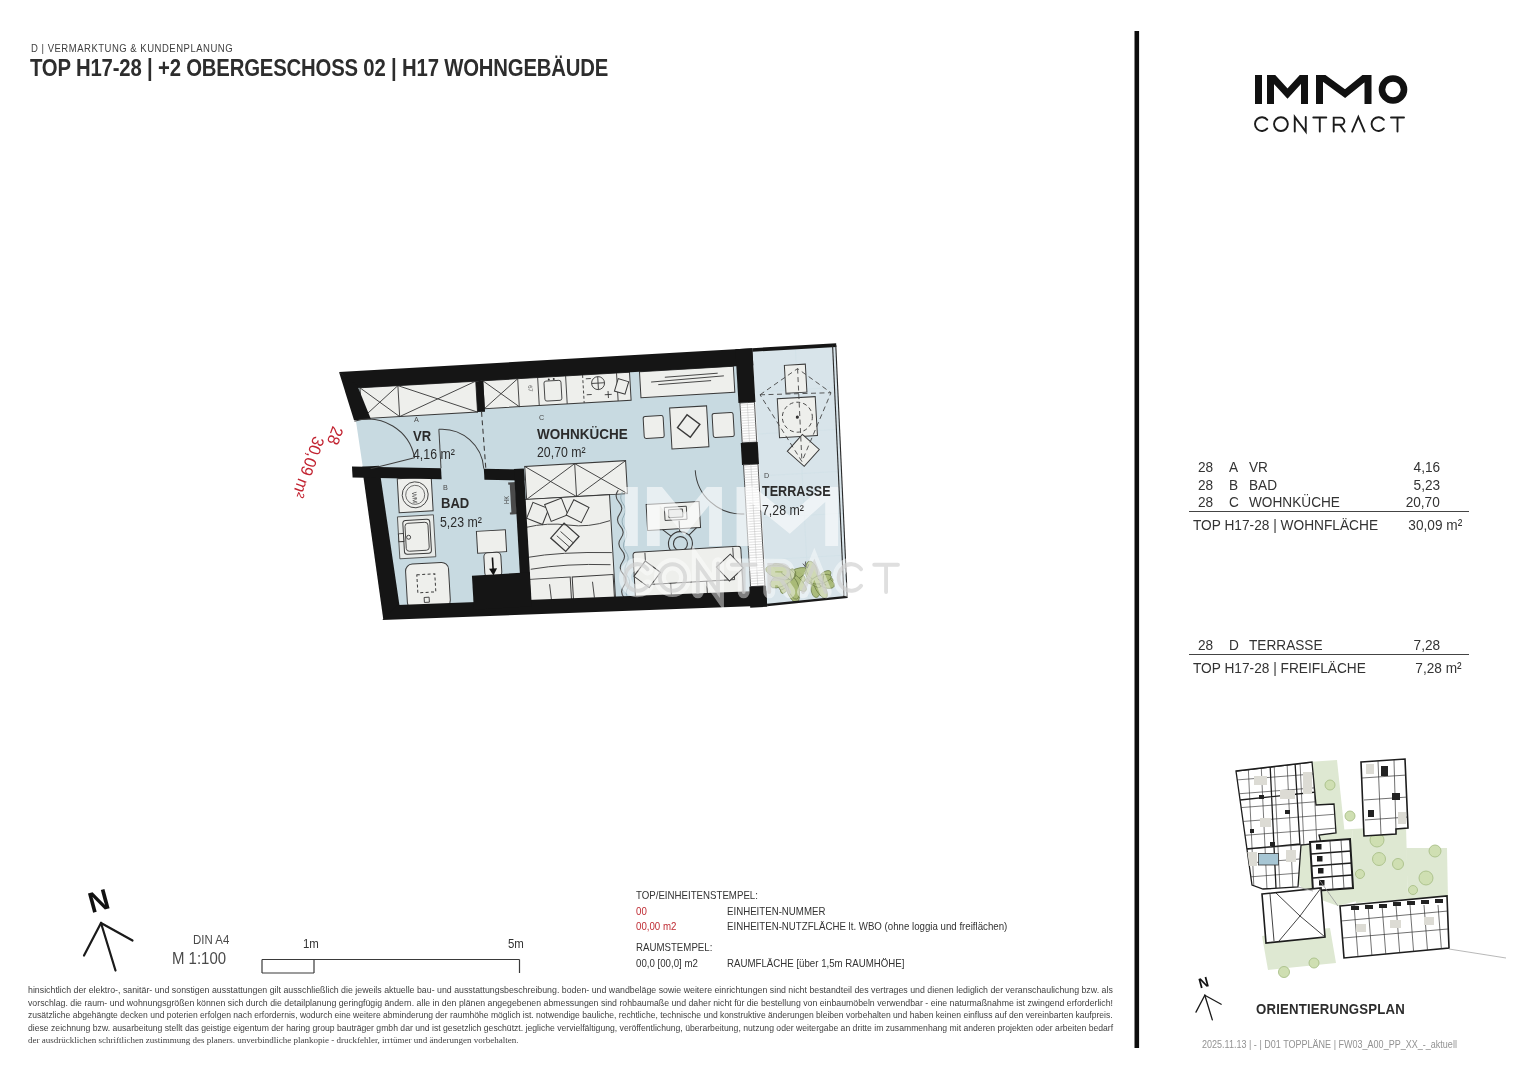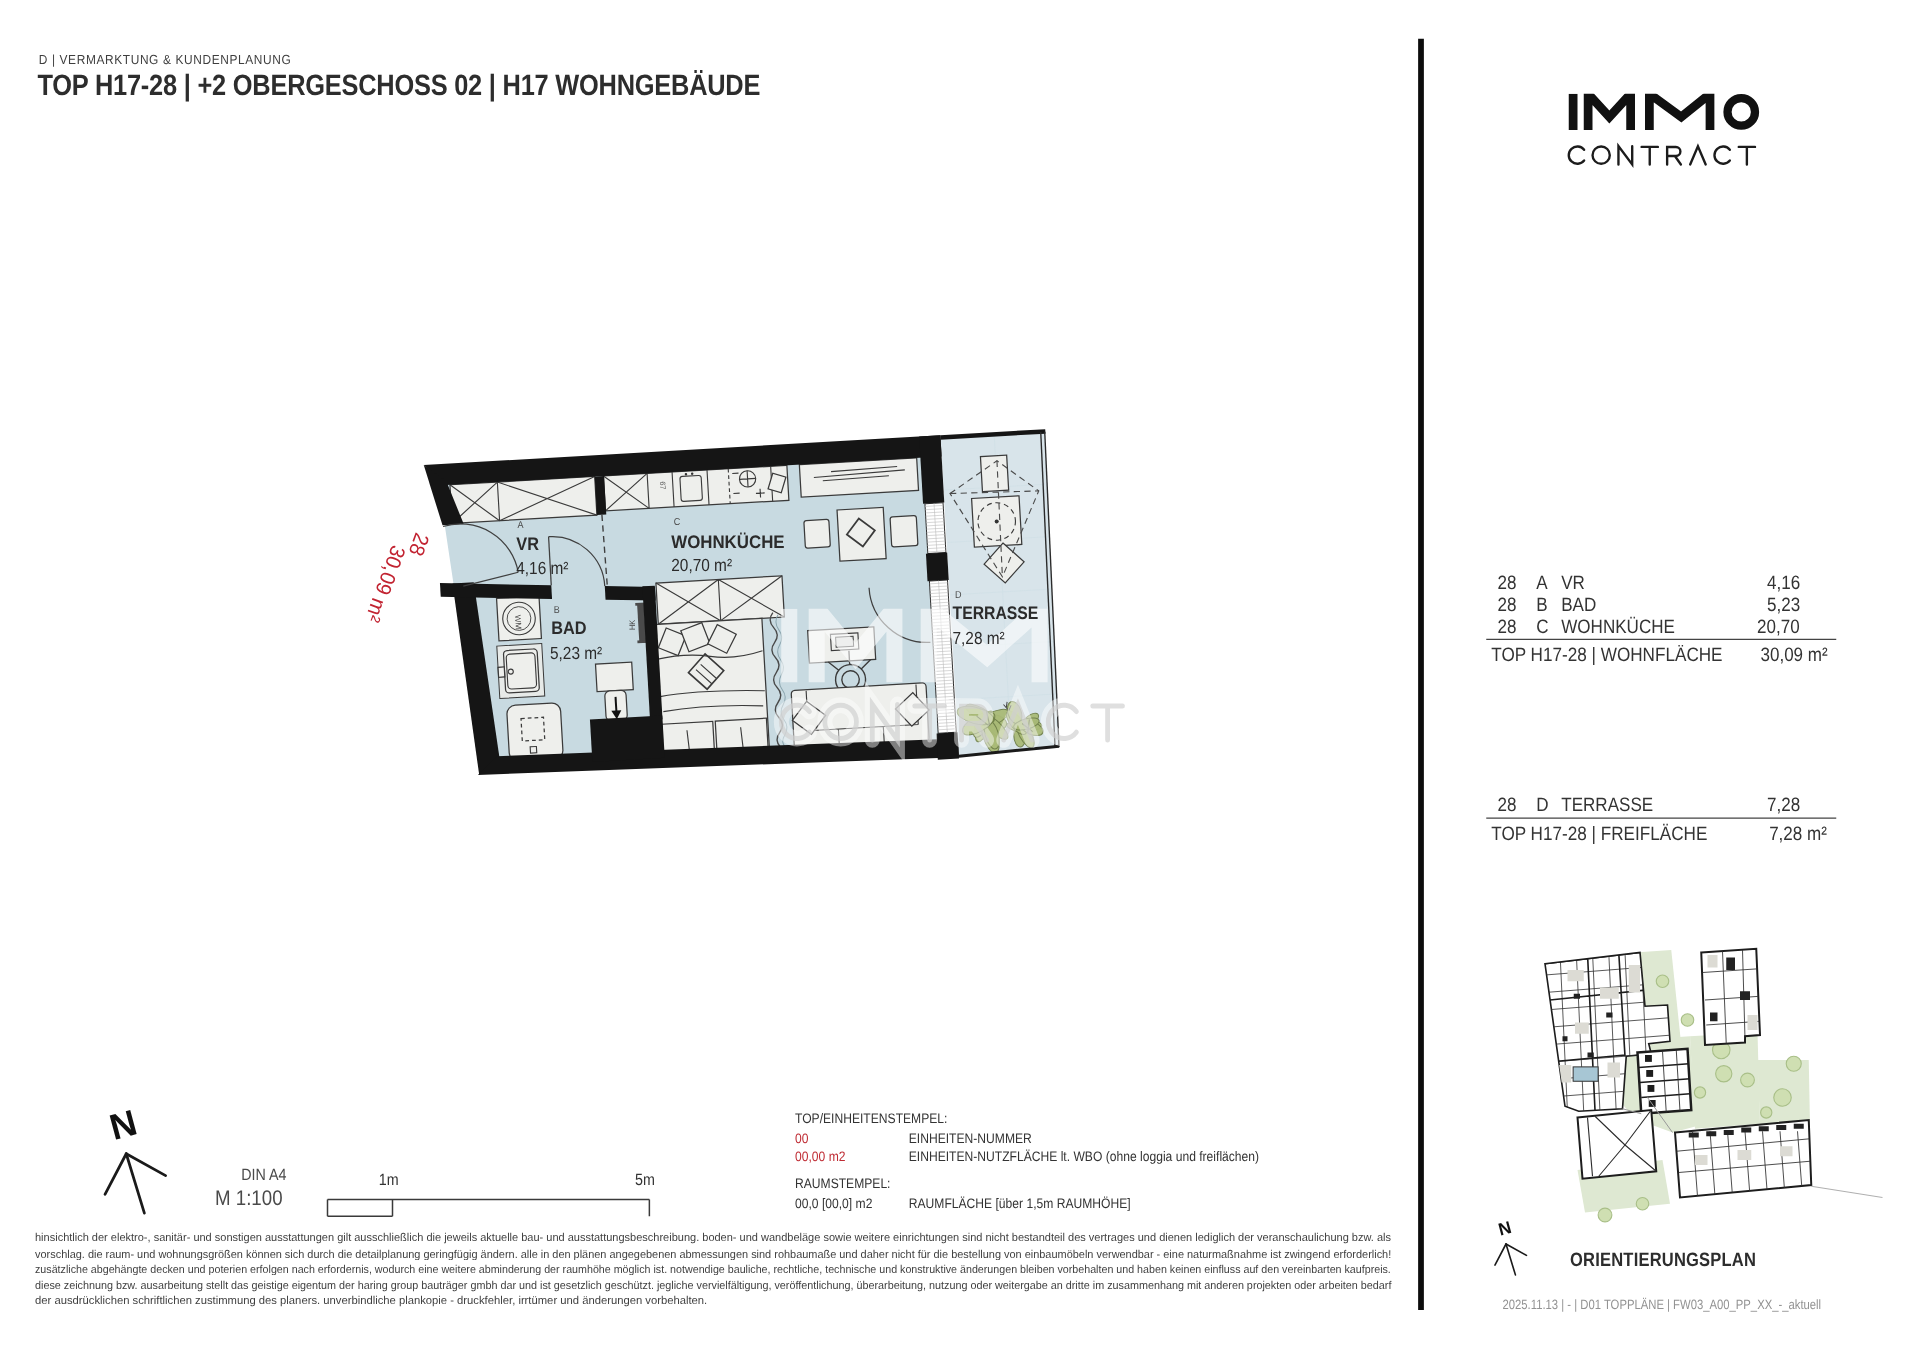--- a/index.html
+++ b/index.html
@@ -635,17 +635,17 @@
 <div class="t" style="left:636px;top:920.5px;font-size:11px;color:#bf2b33;transform:scaleX(0.88);transform-origin:0 0;">00,00 m2</div>
 <div class="t" style="left:727px;top:920.5px;font-size:11px;color:#333;transform:scaleX(0.88);transform-origin:0 0;">EINHEITEN-NUTZFLÄCHE lt. WBO (ohne loggia und freiflächen)</div>
 <div class="t" style="left:636px;top:942px;font-size:11px;color:#333;transform:scaleX(0.88);transform-origin:0 0;">RAUMSTEMPEL:</div>
 <div class="t" style="left:636px;top:958px;font-size:11px;color:#333;transform:scaleX(0.88);transform-origin:0 0;">00,0 [00,0] m2</div>
 <div class="t" style="left:727px;top:958px;font-size:11px;color:#333;transform:scaleX(0.88);transform-origin:0 0;">RAUMFLÄCHE [über 1,5m RAUMHÖHE]</div>
 
 <div class="j" style="top:986.0px;transform:scaleX(0.978);">hinsichtlich der elektro-, sanitär- und sonstigen ausstattungen gilt ausschließlich die jeweils aktuelle bau- und ausstattungsbeschreibung. boden- und wandbeläge sowie weitere einrichtungen sind nicht bestandteil des vertrages und dienen lediglich der veranschaulichung bzw. als</div>
 <div class="j" style="top:998.5px;transform:scaleX(0.972);">vorschlag. die raum- und wohnungsgrößen können sich durch die detailplanung geringfügig ändern. alle in den plänen angegebenen abmessungen sind rohbaumaße und daher nicht für die bestellung von einbaumöbeln verwendbar - eine naturmaßnahme ist zwingend erforderlich!</div>
 <div class="j" style="top:1011.0px;transform:scaleX(0.95);">zusätzliche abgehängte decken und poterien erfolgen nach erfordernis, wodurch eine weitere abminderung der raumhöhe möglich ist. notwendige bauliche, rechtliche, technische und konstruktive änderungen bleiben vorbehalten und haben keinen einfluss auf den vereinbarten kaufpreis.</div>
 <div class="j" style="top:1023.5px;transform:scaleX(0.959);">diese zeichnung bzw. ausarbeitung stellt das geistige eigentum der haring group bauträger gmbh dar und ist gesetzlich geschützt. jegliche vervielfältigung, veröffentlichung, überarbeitung, nutzung oder weitergabe an dritte im zusammenhang mit anderen projekten oder arbeiten bedarf</div>
-<div class="j" style="top:1036.0px;transform:scaleX(1.0);">der ausdrücklichen schriftlichen zustimmung des planers. unverbindliche plankopie - druckfehler, irrtümer und änderungen vorbehalten.</div>
+<div class="j" style="top:1036.0px;transform:scaleX(1.0);font-family:Liberation Serif, serif;">der ausdrücklichen schriftlichen zustimmung des planers. unverbindliche plankopie - druckfehler, irrtümer und änderungen vorbehalten.</div>
 
 <div class="t" style="left:1256px;top:1001px;font-size:15.5px;color:#2d2d2d;font-weight:bold;letter-spacing:0.2px;transform:scaleX(0.852);transform-origin:0 0;">ORIENTIERUNGSPLAN</div>
 
 <div class="t" style="left:1202px;top:1039px;font-size:10.8px;color:#929292;transform:scaleX(0.836);transform-origin:0 0;">2025.11.13 | - | D01 TOPPLÄNE | FW03_A00_PP_XX_-_aktuell</div>
 
 </body></html>

